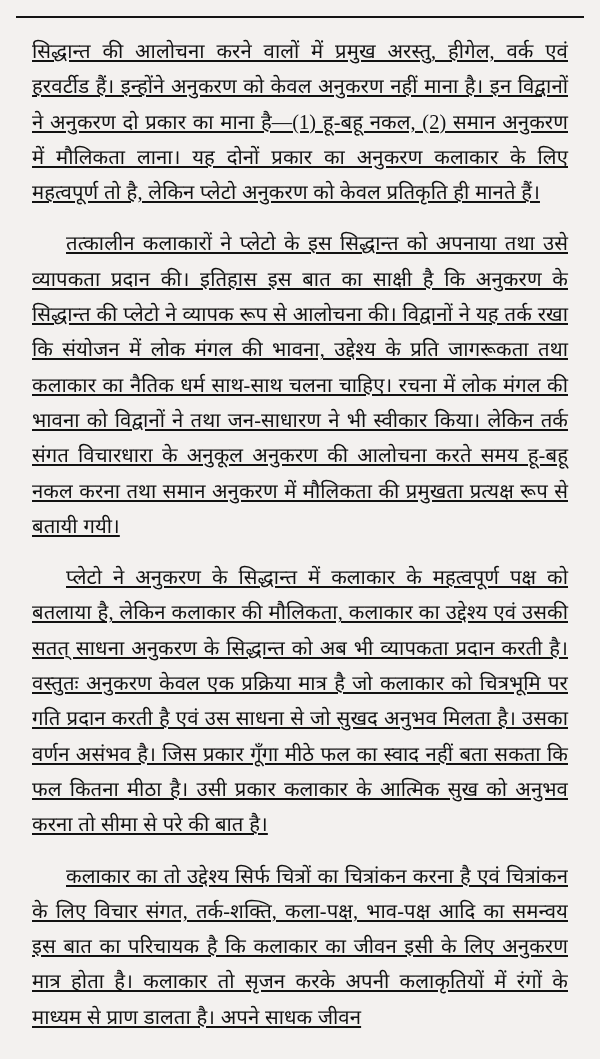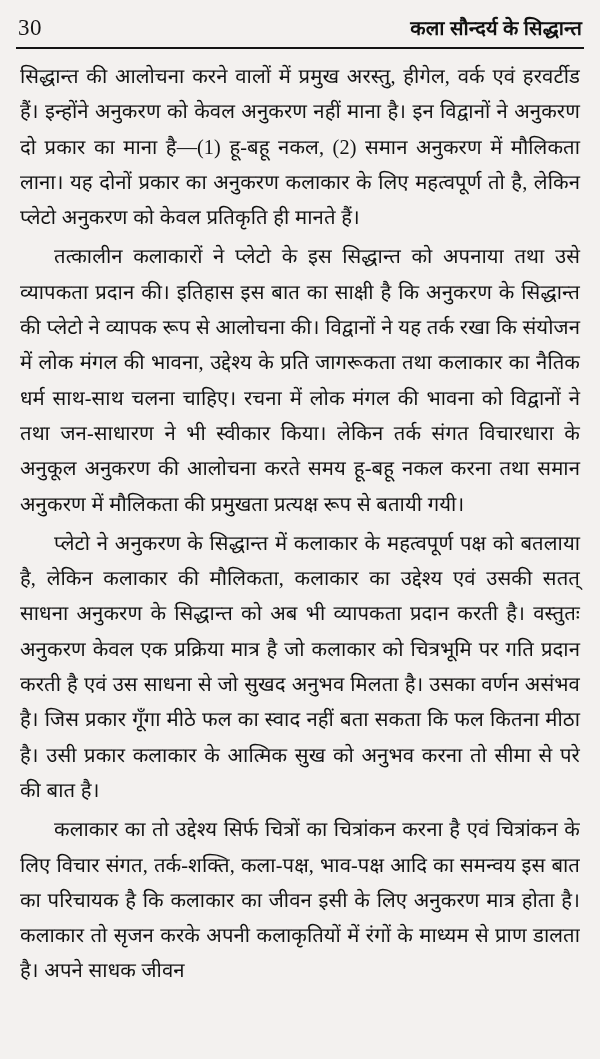--- a/index.html
+++ b/index.html
@@ -49,39 +49,36 @@
   .body-text {
     font-size: 20.3px;
     line-height: 35.3px;
     text-align: justify;
     text-justify: inter-word;
     color: #121212;
     letter-spacing: 0.1px;
     word-spacing: 0.5px;
   }
   .body-text p {
-    margin: 4px;
+    margin: 16px;
     text-indent: 0;
+    text-decoration: underline;
   }
   .body-text p.indent {
     text-indent: 34px;
   }
   .last-line-cut {
     overflow: hidden;
   }
 </style>
 </head>
 <body>
 
 <div class="page">
 
-  <div class="header">
-    <div class="page-number">30</div>
-    <div class="header-title">कला सौन्दर्य के सिद्धान्त</div>
-  </div>
 
   <div class="rule"></div>
 
   <div class="body-text">
     <p>सिद्धान्त की आलोचना करने वालों में प्रमुख अरस्तु, हीगेल, वर्क एवं हरवर्टीड हैं। इन्होंने अनुकरण को केवल अनुकरण नहीं माना है। इन विद्वानों ने अनुकरण दो प्रकार का माना है—(1) हू-बहू नकल, (2) समान अनुकरण में मौलिकता लाना। यह दोनों प्रकार का अनुकरण कलाकार के लिए महत्वपूर्ण तो है, लेकिन प्लेटो अनुकरण को केवल प्रतिकृति ही मानते हैं।</p>
     <p class="indent">तत्कालीन कलाकारों ने प्लेटो के इस सिद्धान्त को अपनाया तथा उसे व्यापकता प्रदान की। इतिहास इस बात का साक्षी है कि अनुकरण के सिद्धान्त की प्लेटो ने व्यापक रूप से आलोचना की। विद्वानों ने यह तर्क रखा कि संयोजन में लोक मंगल की भावना, उद्देश्य के प्रति जागरूकता तथा कलाकार का नैतिक धर्म साथ-साथ चलना चाहिए। रचना में लोक मंगल की भावना को विद्वानों ने तथा जन-साधारण ने भी स्वीकार किया। लेकिन तर्क संगत विचारधारा के अनुकूल अनुकरण की आलोचना करते समय हू-बहू नकल करना तथा समान अनुकरण में मौलिकता की प्रमुखता प्रत्यक्ष रूप से बतायी गयी।</p>
     <p class="indent">प्लेटो ने अनुकरण के सिद्धान्त में कलाकार के महत्वपूर्ण पक्ष को बतलाया है, लेकिन कलाकार की मौलिकता, कलाकार का उद्देश्य एवं उसकी सतत् साधना अनुकरण के सिद्धान्त को अब भी व्यापकता प्रदान करती है। वस्तुतः अनुकरण केवल एक प्रक्रिया मात्र है जो कलाकार को चित्रभूमि पर गति प्रदान करती है एवं उस साधना से जो सुखद अनुभव मिलता है। उसका वर्णन असंभव है। जिस प्रकार गूँगा मीठे फल का स्वाद नहीं बता सकता कि फल कितना मीठा है। उसी प्रकार कलाकार के आत्मिक सुख को अनुभव करना तो सीमा से परे की बात है।</p>
     <p class="indent last-line-cut">कलाकार का तो उद्देश्य सिर्फ चित्रों का चित्रांकन करना है एवं चित्रांकन के लिए विचार संगत, तर्क-शक्ति, कला-पक्ष, भाव-पक्ष आदि का समन्वय इस बात का परिचायक है कि कलाकार का जीवन इसी के लिए अनुकरण मात्र होता है। कलाकार तो सृजन करके अपनी कलाकृतियों में रंगों के माध्यम से प्राण डालता है। अपने साधक जीवन</p>
   </div>
 

